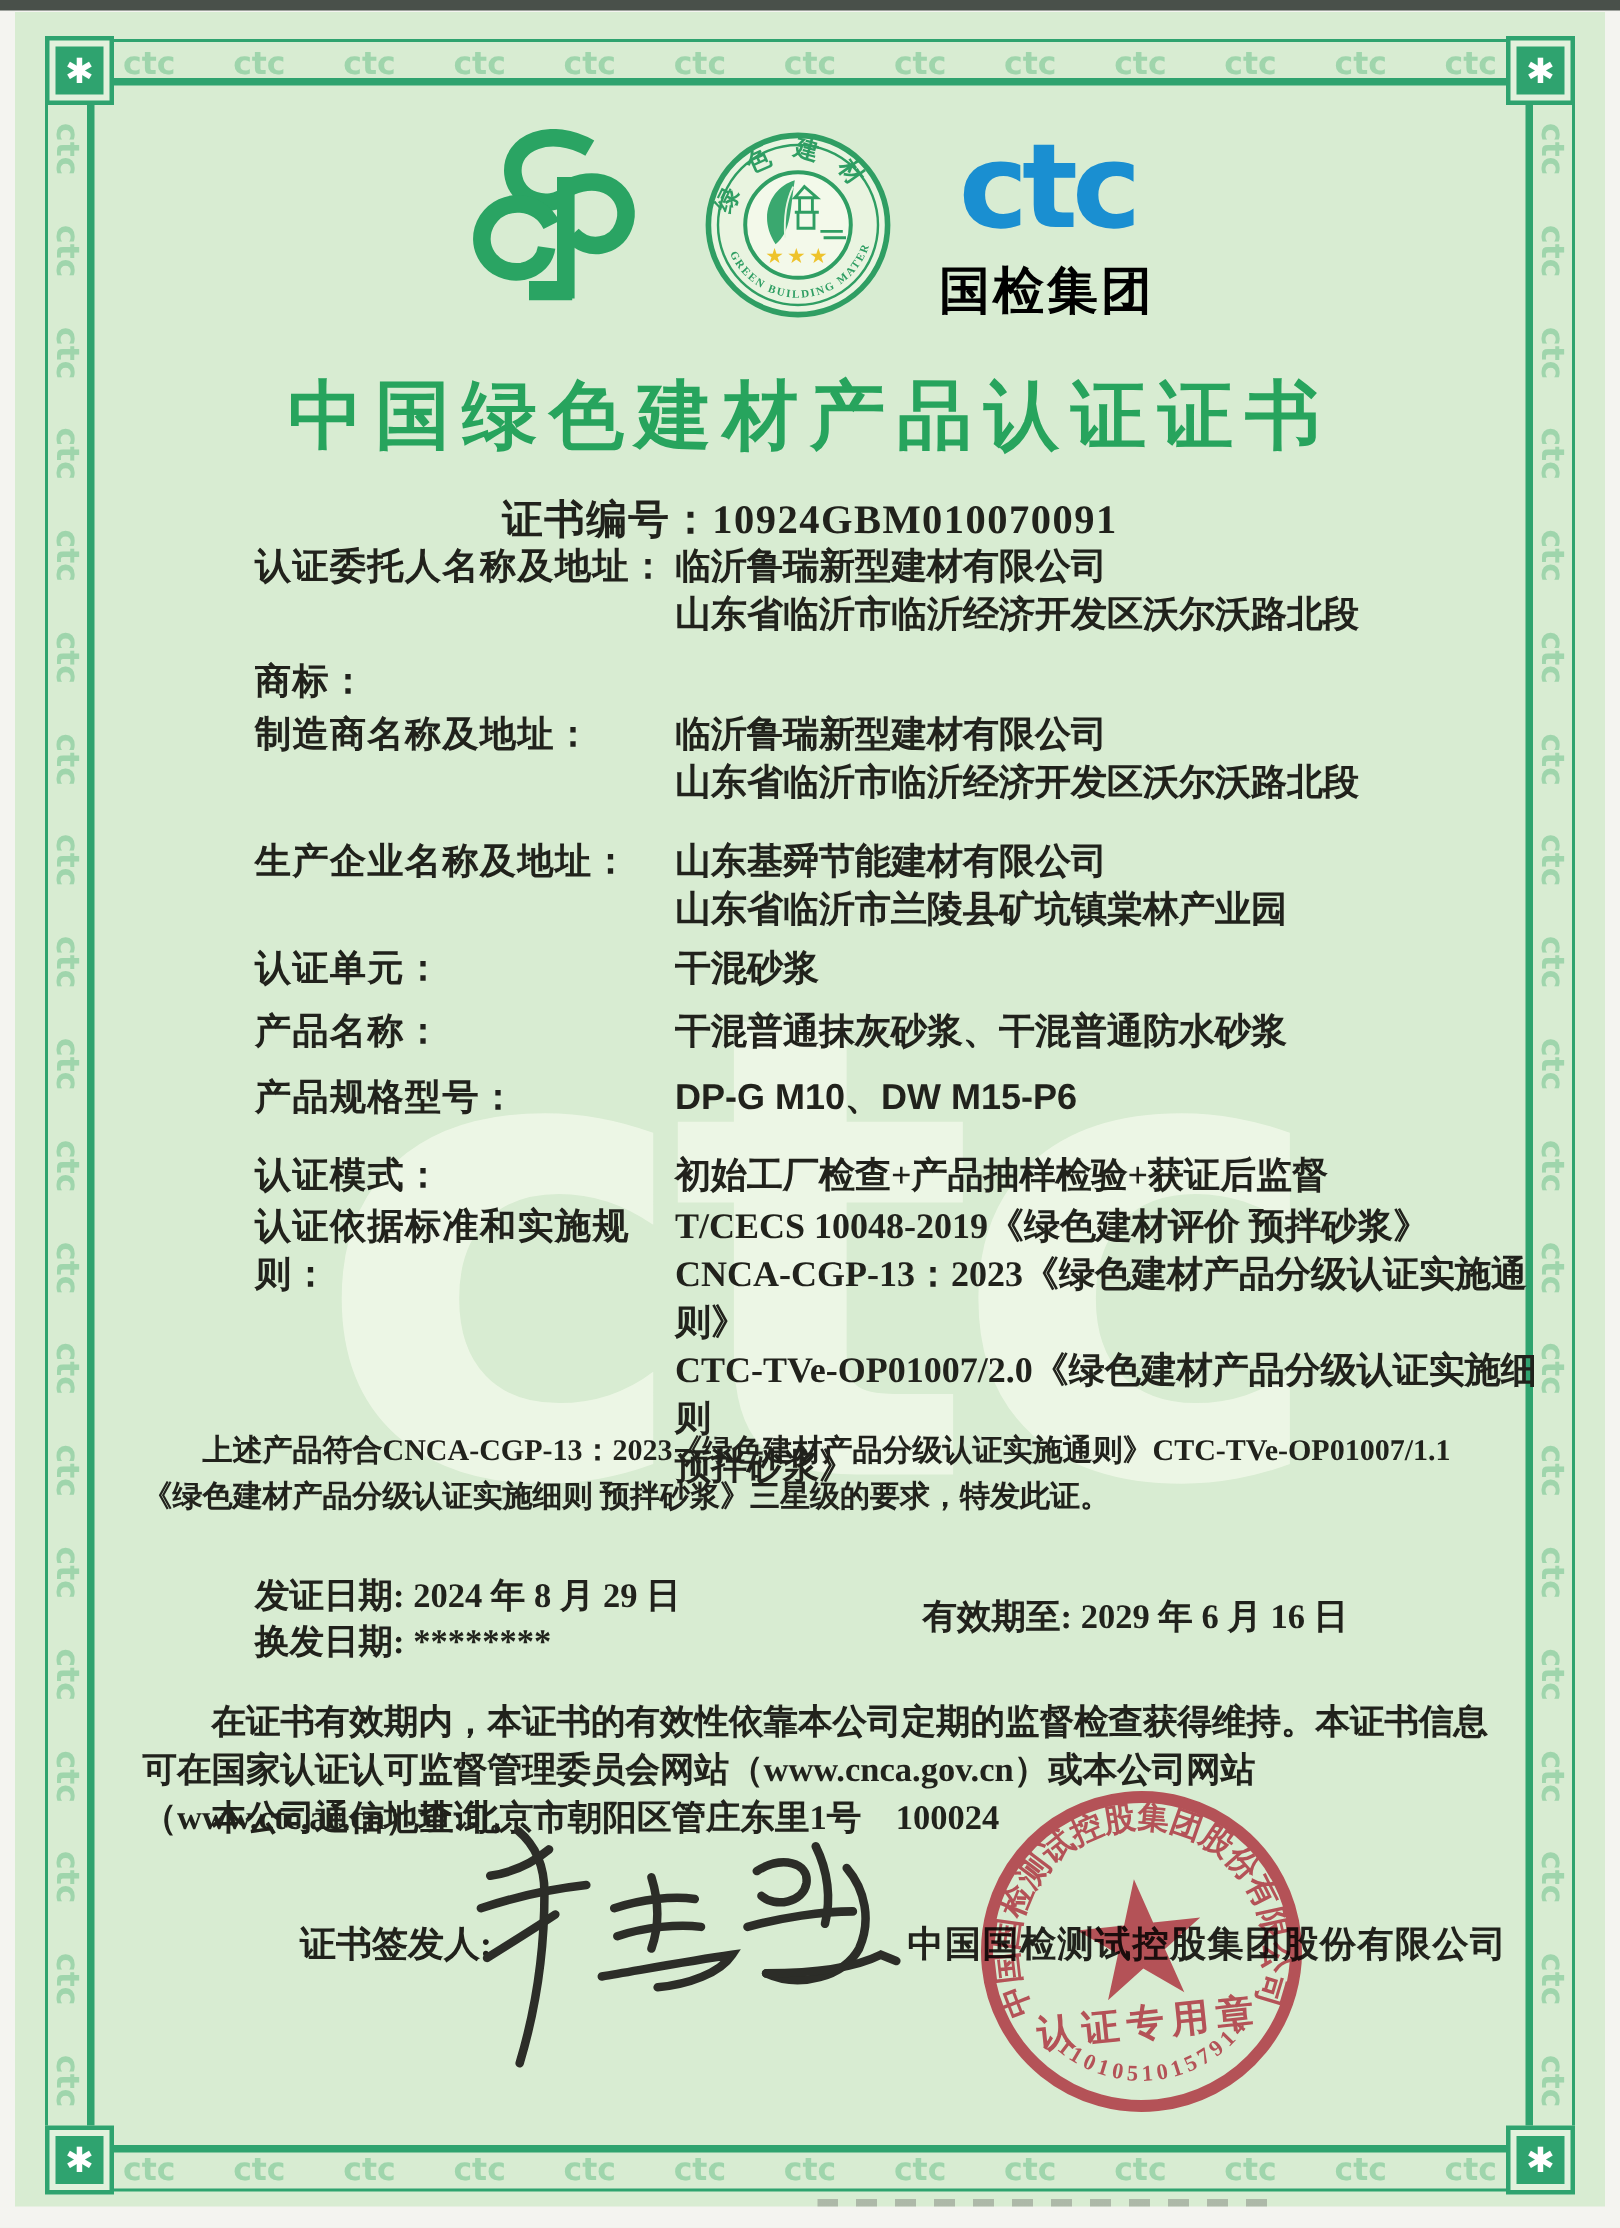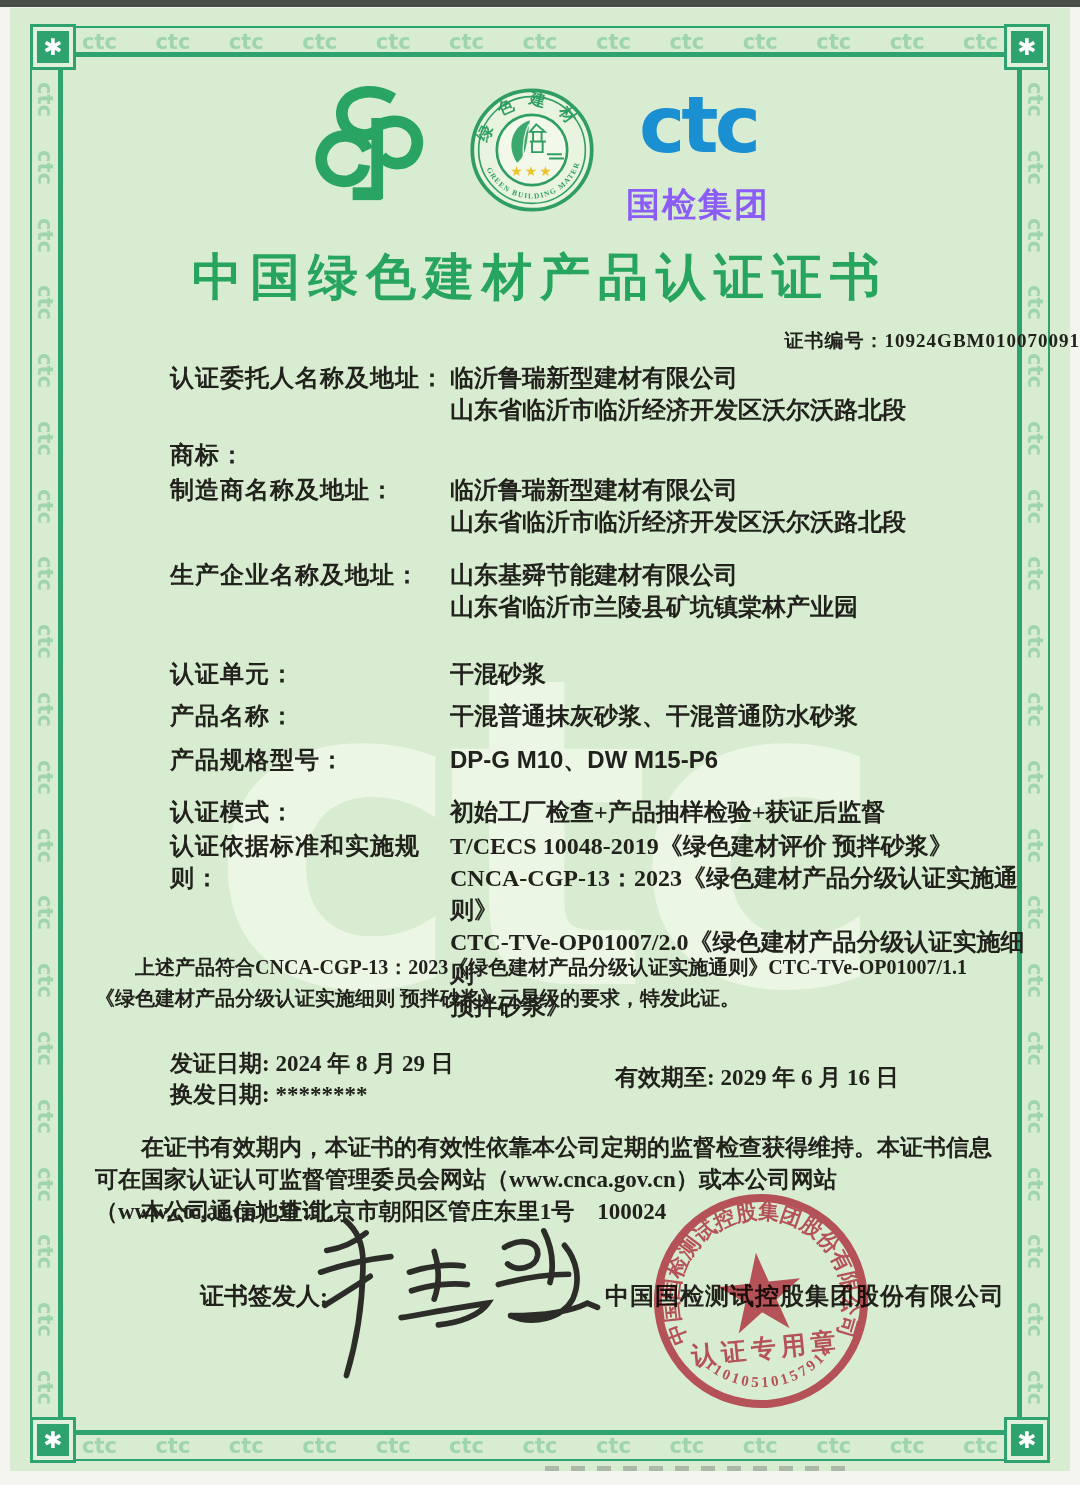--- a/index.html
+++ b/index.html
@@ -33,32 +33,32 @@
   .corner-core{width:32px;height:32px;background:var(--green);color:#fff;display:flex;align-items:center;justify-content:center;font-size:23px;line-height:1}
   .corner-tl{left:30px;top:24px}.corner-tr{right:30px;top:24px}
   .corner-bl{left:30px;bottom:22px}.corner-br{right:30px;bottom:22px}
 
   .watermark{position:absolute;left:0;right:0;top:620px;text-align:center;font-family:"DejaVu Sans",sans-serif;font-weight:bold;font-size:430px;line-height:1;color:rgba(243,250,235,.75);letter-spacing:-18px;pointer-events:none}
 
   
   .logos{position:absolute;top:86px;left:0;right:0;height:132px;display:flex;justify-content:center;align-items:flex-start;gap:30px}
   .ctc-logo-block{display:flex;flex-direction:column;align-items:center;margin-top:8px}
   .ctc-word{font-family:"DejaVu Sans",sans-serif;font-weight:bold;font-size:78px;line-height:.82;color:var(--blue);letter-spacing:-4px}
-  .ctc-cn{font-family:"DejaVu Sans",sans-serif;font-weight:bold;font-size:34px;color:#8b5cf6;letter-spacing:2px;margin-top:24px}
+  .ctc-cn{font-family:"DejaVu Sans",sans-serif;font-weight:bold;font-size:34px;color:#000000;letter-spacing:2px;margin-top:13px}
 
   .title{position:absolute;top:244px;left:0;right:0;text-align:center;font-weight:bold;font-size:50px;letter-spacing:8px;color:var(--green-title)}
-  .certline{position:absolute;top:328px;left:0;right:0;text-align:right;font-weight:bold;font-size:19px;color:var(--ink);letter-spacing:1px}
+  .certline{position:absolute;top:328px;left:0;right:0;text-align:center;font-weight:bold;font-size:27px;color:var(--ink);letter-spacing:1px}
 
   
   .fields{position:absolute;top:362px;left:80px;right:55px;color:var(--ink)}
   .row{display:flex;padding-left:90px;font-size:24px;line-height:32px;font-weight:bold}
   .row .lbl{flex:0 0 280px;letter-spacing:1px}
   .row .vals{flex:1}
   .lat{font-family:"Liberation Sans",sans-serif;letter-spacing:0}
-  .r1{margin-bottom:13px}.r2{margin-bottom:3px}.r3{margin-bottom:21px}.r4{margin-bottom:35px}
+  .r1{margin-bottom:13px}.r2{margin-bottom:3px}.r3{margin-bottom:21px}.r4{margin-bottom:7px}
   .r5{margin-bottom:10px}.r6{margin-bottom:12px}.r7{margin-bottom:20px}.r8{margin-bottom:2px}
 
   .statement{position:absolute;top:952px;left:95px;right:85px;font-size:20px;line-height:31px;font-weight:bold;color:var(--ink);text-indent:2em}
 
   .dates{position:absolute;top:1048px;left:170px;right:90px;font-size:23px;line-height:31px;font-weight:bold;color:var(--ink)}
   .valid{position:absolute;left:445px;top:14px}
 
   .notice{position:absolute;top:1132px;left:95px;right:82px;font-size:23px;line-height:32px;font-weight:bold;color:var(--ink);text-indent:2em}
   .address{position:absolute;top:1196px;left:95px;right:82px;font-size:23px;line-height:32px;font-weight:bold;color:var(--ink);text-indent:2em}
 

